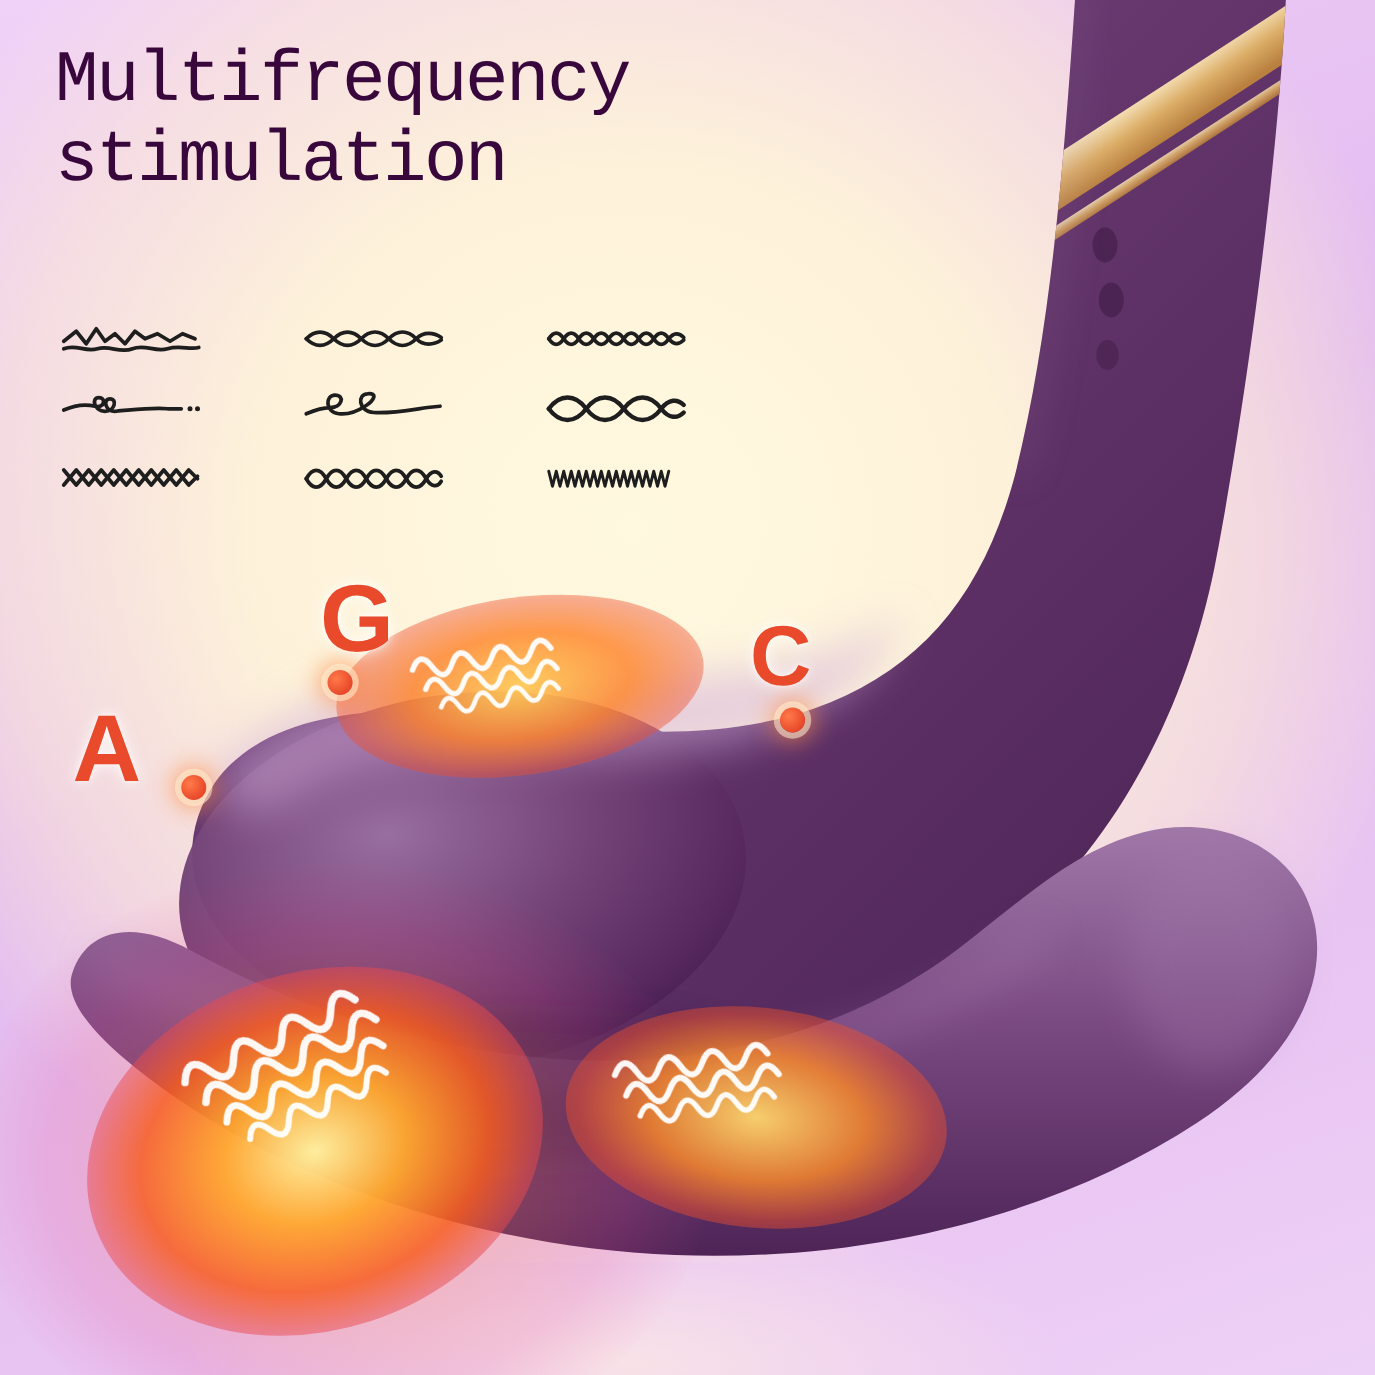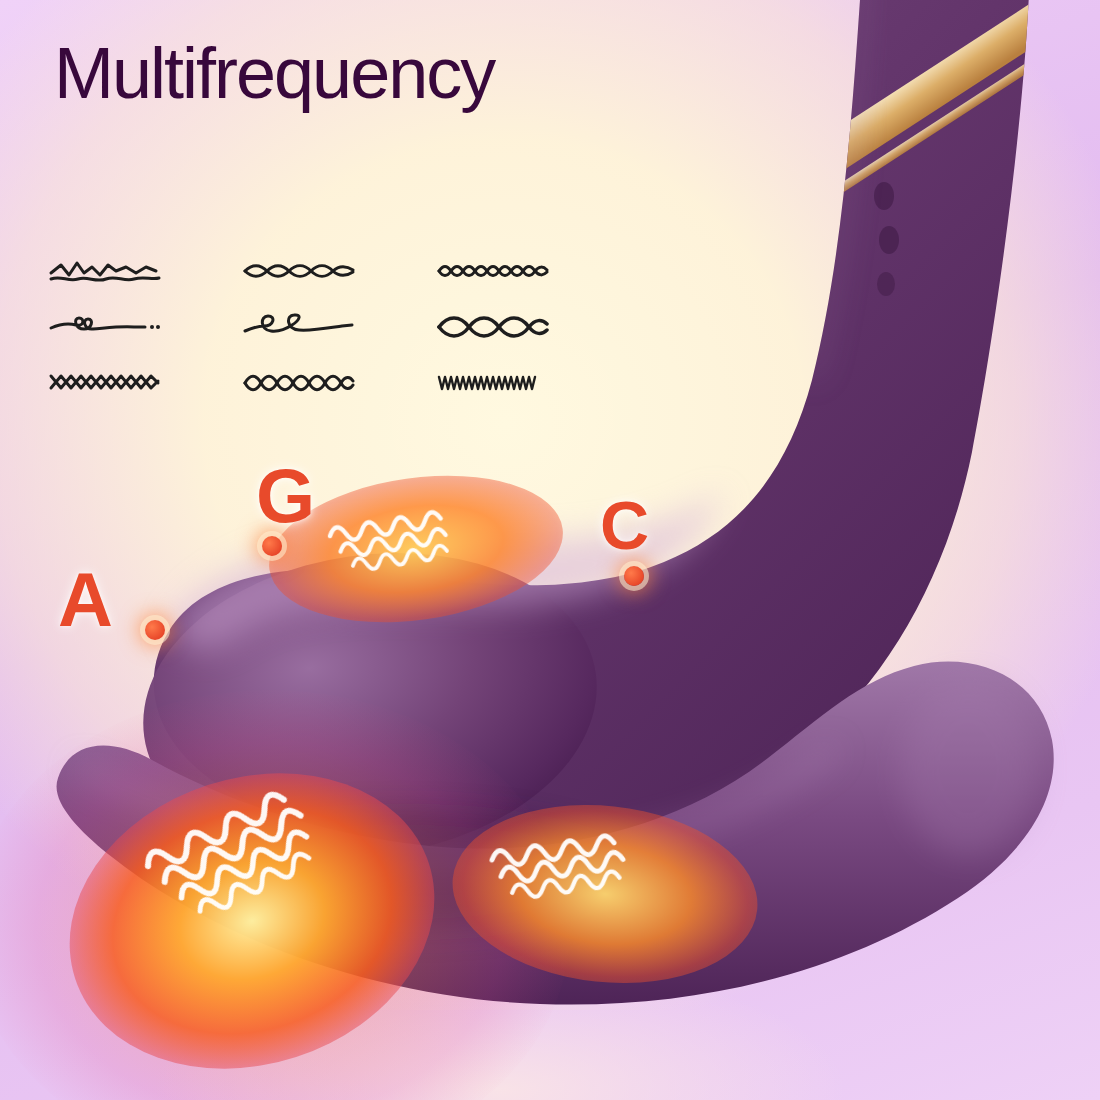--- a/index.html
+++ b/index.html
@@ -42,23 +42,23 @@
       rgba(248,92,30,.82) 54%, rgba(214,54,132,.35) 78%, rgba(214,54,132,0) 100%);
   }
   .glow-bm{
     left:452px;top:806px;width:306px;height:176px;transform:rotate(6deg);
     background:radial-gradient(ellipse,
       rgba(255,214,110,.95) 0%, rgba(255,140,40,.8) 40%,
       rgba(240,80,44,.5) 66%, rgba(236,60,120,0) 100%);
   }
   
   .title{
-    position:absolute;left:54px;top:34px;
-    font-size:72px;line-height:1.1;letter-spacing:-2px;
-    color:#38083c;font-weight:400;
+    position:absolute;left:44px;top:34px;
+    font-size:58px;line-height:1.1;letter-spacing:-2px;
+    color:#38083c;font-weight:400;font-family:Liberation Mono, monospace;
   }
   
   .wave-grid{
     position:absolute;left:48px;top:256px;
     display:grid;grid-template-columns:repeat(3,118px);
     column-gap:76px;row-gap:26px;
   }
   .wave-cell{width:118px;height:30px;}
   .wave-cell svg{width:115px;height:30px;display:block;}
   .wave-cell path{stroke:#1e1e1e;fill:none;stroke-width:3;stroke-linecap:round;stroke-linejoin:round;}
@@ -174,20 +174,21 @@
     <g transform="translate(492,860) rotate(-8) scale(1.1)">
       <use href="#wv"></use>
       <use href="#wv" transform="translate(6,16)"></use>
       <use href="#wv" transform="translate(14,32) scale(0.88)"></use>
     </g>
   </g>
 </svg>
 
 <div class="title">
   <div>Multifrequency</div>
+  <div>stimulation</div>
 </div>
 
 <div class="wave-grid">
   <div class="wave-cell" aria-label="variable-wave-pattern">
     <svg viewBox="0 0 115 30">
       <path d="M3,17 L13,9 L21,19 L29,7 L36,17 L44,11 L52,19 L60,9 L68,15 L78,11 L88,17 L98,11 L108,15"></path>
       <path d="M3,23 C13,19 20,26 30,23 C40,20 48,27 58,23 C68,19 76,26 86,23 C96,20 104,24 111,22"></path>
     </svg>
   </div>
   <div class="wave-cell" aria-label="loose-twist-pattern">

